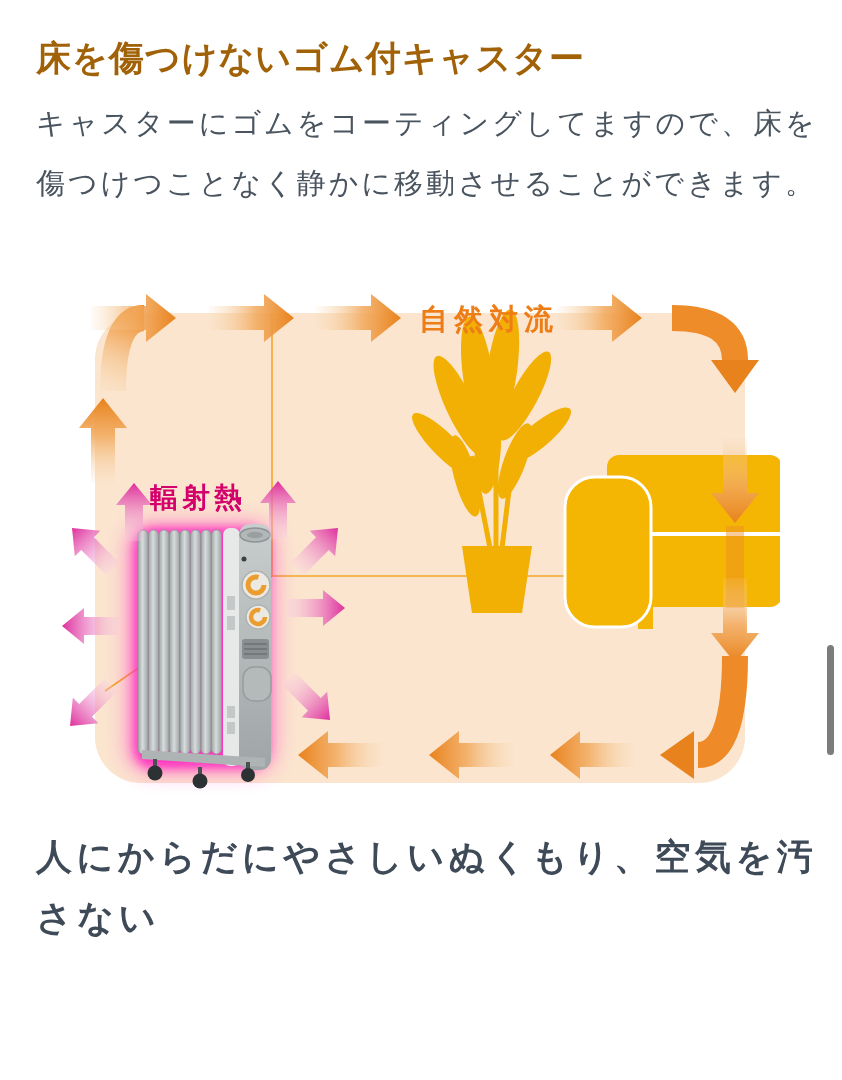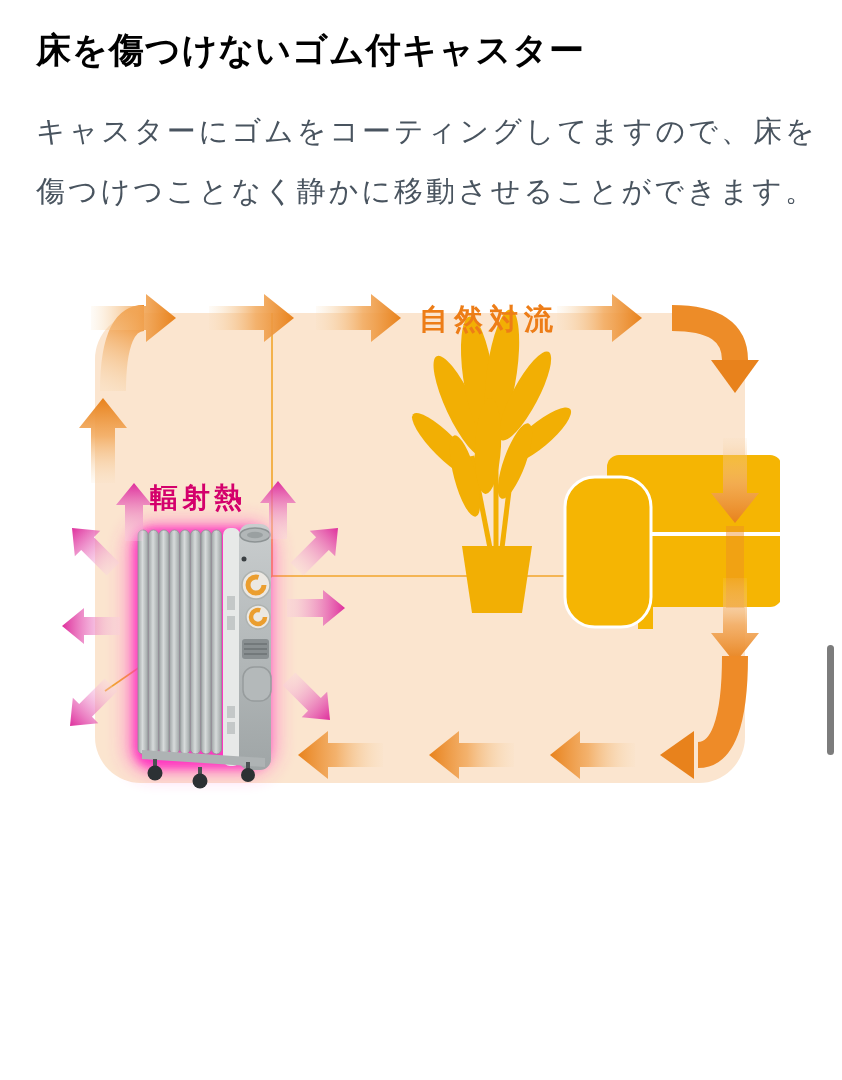--- a/index.html
+++ b/index.html
@@ -2,25 +2,25 @@
 <html><head>
 <meta charset="utf-8">
 <style>
   html,body{margin:0;padding:0;}
   body{
     width:842px;height:1080px;position:relative;overflow:hidden;
     background:#ffffff;
     font-family:"Liberation Sans",sans-serif;
   }
   .title{
-    position:absolute;left:36px;top:4px;width:790px;
-    font-size:35px;font-weight:bold;color:#000000;letter-spacing:1px;
+    position:absolute;left:36px;top:12px;width:790px;
+    font-size:35px;font-weight:bold;color:#a16207;letter-spacing:1px;
   }
   .body-text{
-    position:absolute;left:36px;top:72px;width:788px;
+    position:absolute;left:36px;top:64px;width:788px;
     font-size:29px;color:#49545F;line-height:60px;letter-spacing:3px;
     word-break:break-all;
   }
   .diagram{
     position:absolute;left:60px;top:276px;width:720px;height:534px;
   }
   .footer-text{
     position:absolute;left:36px;top:826px;width:782px;
     font-size:36px;font-weight:bold;color:#3E4A57;line-height:61px;letter-spacing:4.5px;
     word-break:break-all;
@@ -191,15 +191,16 @@
     <use href="#parrow" transform="translate(285,332)"></use>
     <use href="#parrow" transform="translate(10,450) rotate(135)"></use>
     <use href="#parrow" transform="translate(270,444) rotate(45)"></use>
   </g>
 
   <text x="359" y="53" font-size="29" font-weight="bold" fill="#ED7D17" letter-spacing="6">自然対流</text>
   <text x="90" y="231" font-size="28" font-weight="bold" fill="#D4006C" letter-spacing="4">輻射熱</text>
 </svg>
 
 <div class="footer-text">
+  <div>人にからだにやさしいぬくもり、空気を汚さない</div>
 </div>
 
 <div class="scroll-thumb"></div>
 
 </body></html>

